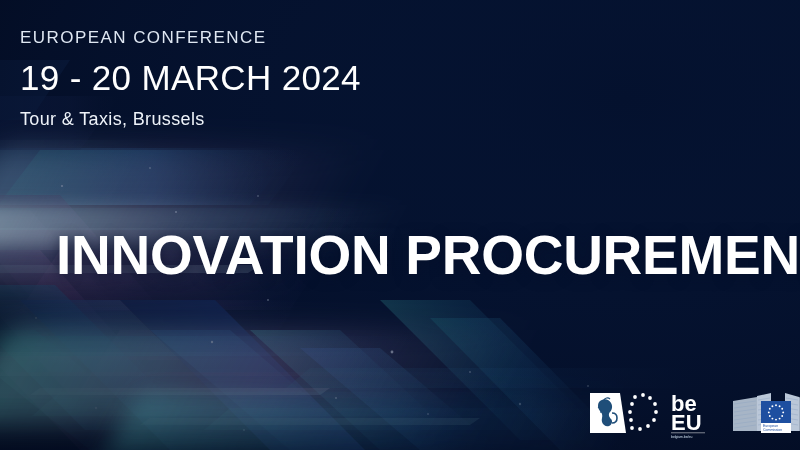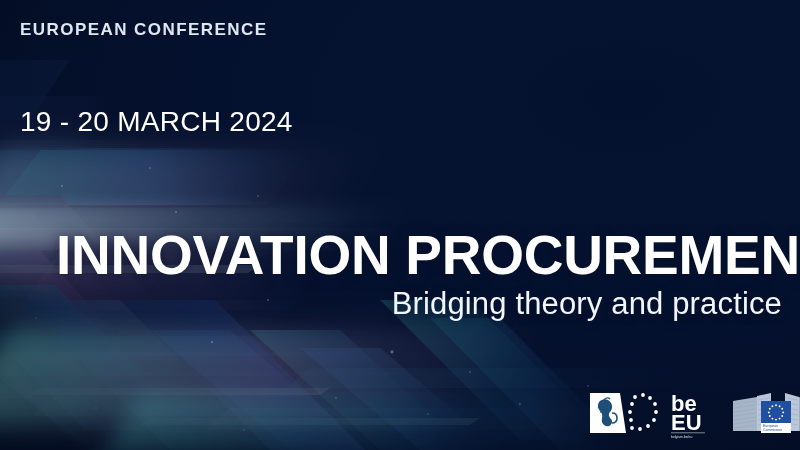--- a/index.html
+++ b/index.html
@@ -25,22 +25,22 @@
     filter:blur(14px);transform:skewX(-28deg);}
   .glow-c{left:120px;top:395px;width:560px;height:60px;
     background:linear-gradient(90deg,rgba(90,200,200,.26),rgba(40,120,180,.12) 55%,rgba(20,60,120,0) 90%);
     filter:blur(12px);transform:skewX(-28deg);}
   .glow-d{left:-60px;top:205px;width:520px;height:40px;
     background:linear-gradient(90deg,rgba(210,230,235,.42),rgba(160,190,215,.16) 50%,rgba(20,60,120,0) 88%);
     filter:blur(8px);transform:skewX(-28deg);}
 
   
   .hdr{position:absolute;left:20px;color:#e8eef6;letter-spacing:.02em;}
-  #hdr-eyebrow{top:20px;font-size:17px;letter-spacing:.085em;font-weight:700;color:#dfe7f2;}
-  #hdr-dates{top:58px;font-size:28px;font-weight:400;color:#ffffff;letter-spacing:.01em;margin-top:48px;}
+  #hdr-eyebrow{top:28px;font-size:17px;letter-spacing:.085em;font-weight:400;color:#dfe7f2;}
+  #hdr-dates{top:58px;font-size:35px;font-weight:400;color:#ffffff;letter-spacing:.01em;}
   #hdr-venue{top:109px;font-size:18px;font-weight:400;color:#eef3f9;}
 
   #main-title{
     position:absolute;left:56px;top:228px;
     font-size:55px;font-weight:700;color:#ffffff;
     letter-spacing:-0.005em;line-height:1;
     text-shadow:0 2px 14px rgba(5,15,40,.75);
     white-space:nowrap;
   }
   #main-subtitle{
@@ -176,24 +176,24 @@
     <div class="glow glow-a"></div>
     <div class="glow glow-d"></div>
     <div class="glow glow-b"></div>
     <div class="glow glow-c"></div>
   </div>
 
   <div class="hdr" id="hdr-eyebrow">EUROPEAN CONFERENCE</div>
 
   <div class="hdr" id="hdr-dates">19 - 20 MARCH 2024</div>
 
+  <div class="hdr" id="hdr-venue">Tour &amp; Taxis, Brussels</div>
 
   <div id="main-title">INNOVATION PROCUREMENT</div>
 
-  <div id="main-subtitle">Bridging theory and practice</div>
 
   <div id="logos">
 
     <div class="logo">
       <svg width="78" height="52" viewBox="0 0 78 52">
 
         <polygon points="4,6 34,6 40,46 4,46" fill="#ffffff"></polygon>
 
         <g fill="#1f4e79">
           <path d="M14 14 c4,-3 9,-2 11,2 c2,3 1,7 -1,9 c-2,2 -1,5 1,7 c2,2 1,6 -2,7

